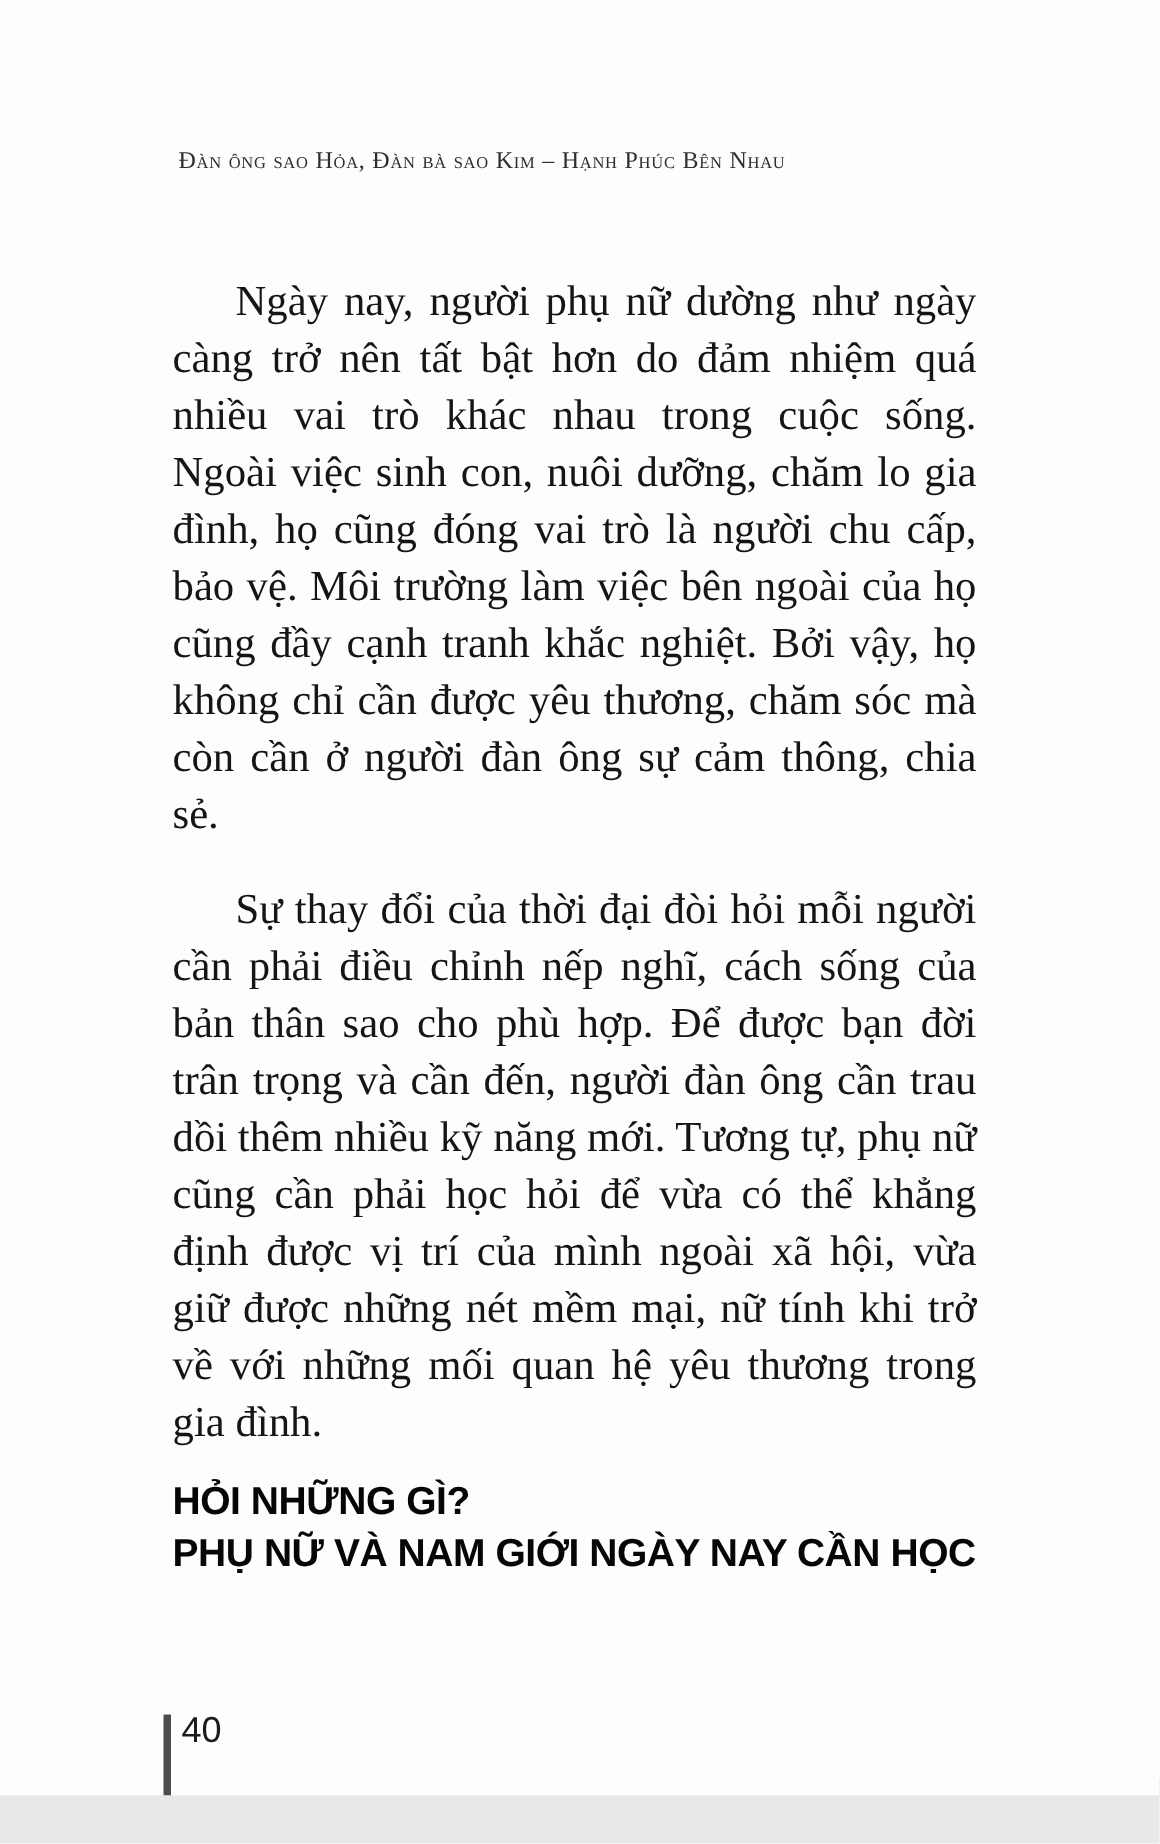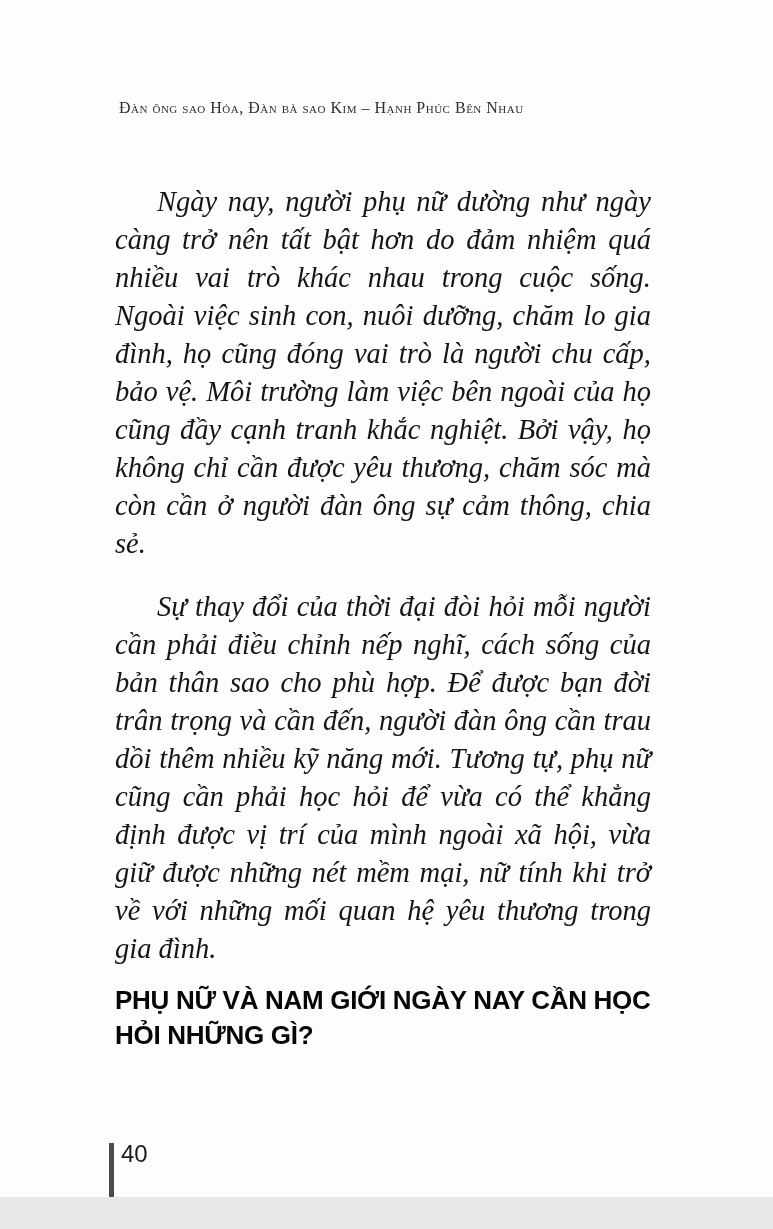--- a/index.html
+++ b/index.html
@@ -35,21 +35,20 @@
     width: 536px;
   }
   .body-par {
     margin: 0;
     font-family: "Liberation Serif", "DejaVu Serif", serif;
     font-size: 28.5px;
     line-height: 38px;
     color: #151515;
     text-align: justify;
     text-justify: inter-word;
-    font-style: italic;
   }
   .body-par.indent { text-indent: 42px; }
   .body-par + .body-par { margin-top: 25px; }
   .section-heading {
     margin: 15px 0 0 0;
     padding: 0;
     font-family: "Liberation Sans", "DejaVu Sans", sans-serif;
     font-weight: 700;
     font-size: 26px;
     line-height: 35px;
@@ -83,22 +82,22 @@
 
   <div class="running-header">Đàn ông sao Hỏa, Đàn bà sao Kim – Hạnh Phúc Bên Nhau</div>
 
   <div class="content">
 
     <p class="body-par indent">Ngày nay, người phụ nữ dường như ngày càng trở nên tất bật hơn do đảm nhiệm quá nhiều vai trò khác nhau trong cuộc sống. Ngoài việc sinh con, nuôi dưỡng, chăm lo gia đình, họ cũng đóng vai trò là người chu cấp, bảo vệ. Môi trường làm việc bên ngoài của họ cũng đầy cạnh tranh khắc nghiệt. Bởi vậy, họ không chỉ cần được yêu thương, chăm sóc mà còn cần ở người đàn ông sự cảm thông, chia sẻ.</p>
 
     <p class="body-par indent">Sự thay đổi của thời đại đòi hỏi mỗi người cần phải điều chỉnh nếp nghĩ, cách sống của bản thân sao cho phù hợp. Để được bạn đời trân trọng và cần đến, người đàn ông cần trau dồi thêm nhiều kỹ năng mới. Tương tự, phụ nữ cũng cần phải học hỏi để vừa có thể khẳng định được vị trí của mình ngoài xã hội, vừa giữ được những nét mềm mại, nữ tính khi trở về với những mối quan hệ yêu thương trong gia đình.</p>
 
     <h2 class="section-heading">
+      <span class="hl">HỎI NHỮNG GÌ?</span>
       <span class="hl">PHỤ NỮ VÀ NAM GIỚI NGÀY NAY CẦN HỌC</span>
-      <span class="hl">HỎI NHỮNG GÌ?</span>
     </h2>
 
 
   </div>
 
   <div class="footer-bar"></div>
 
   <div class="page-number">40</div>
 
 </div>

